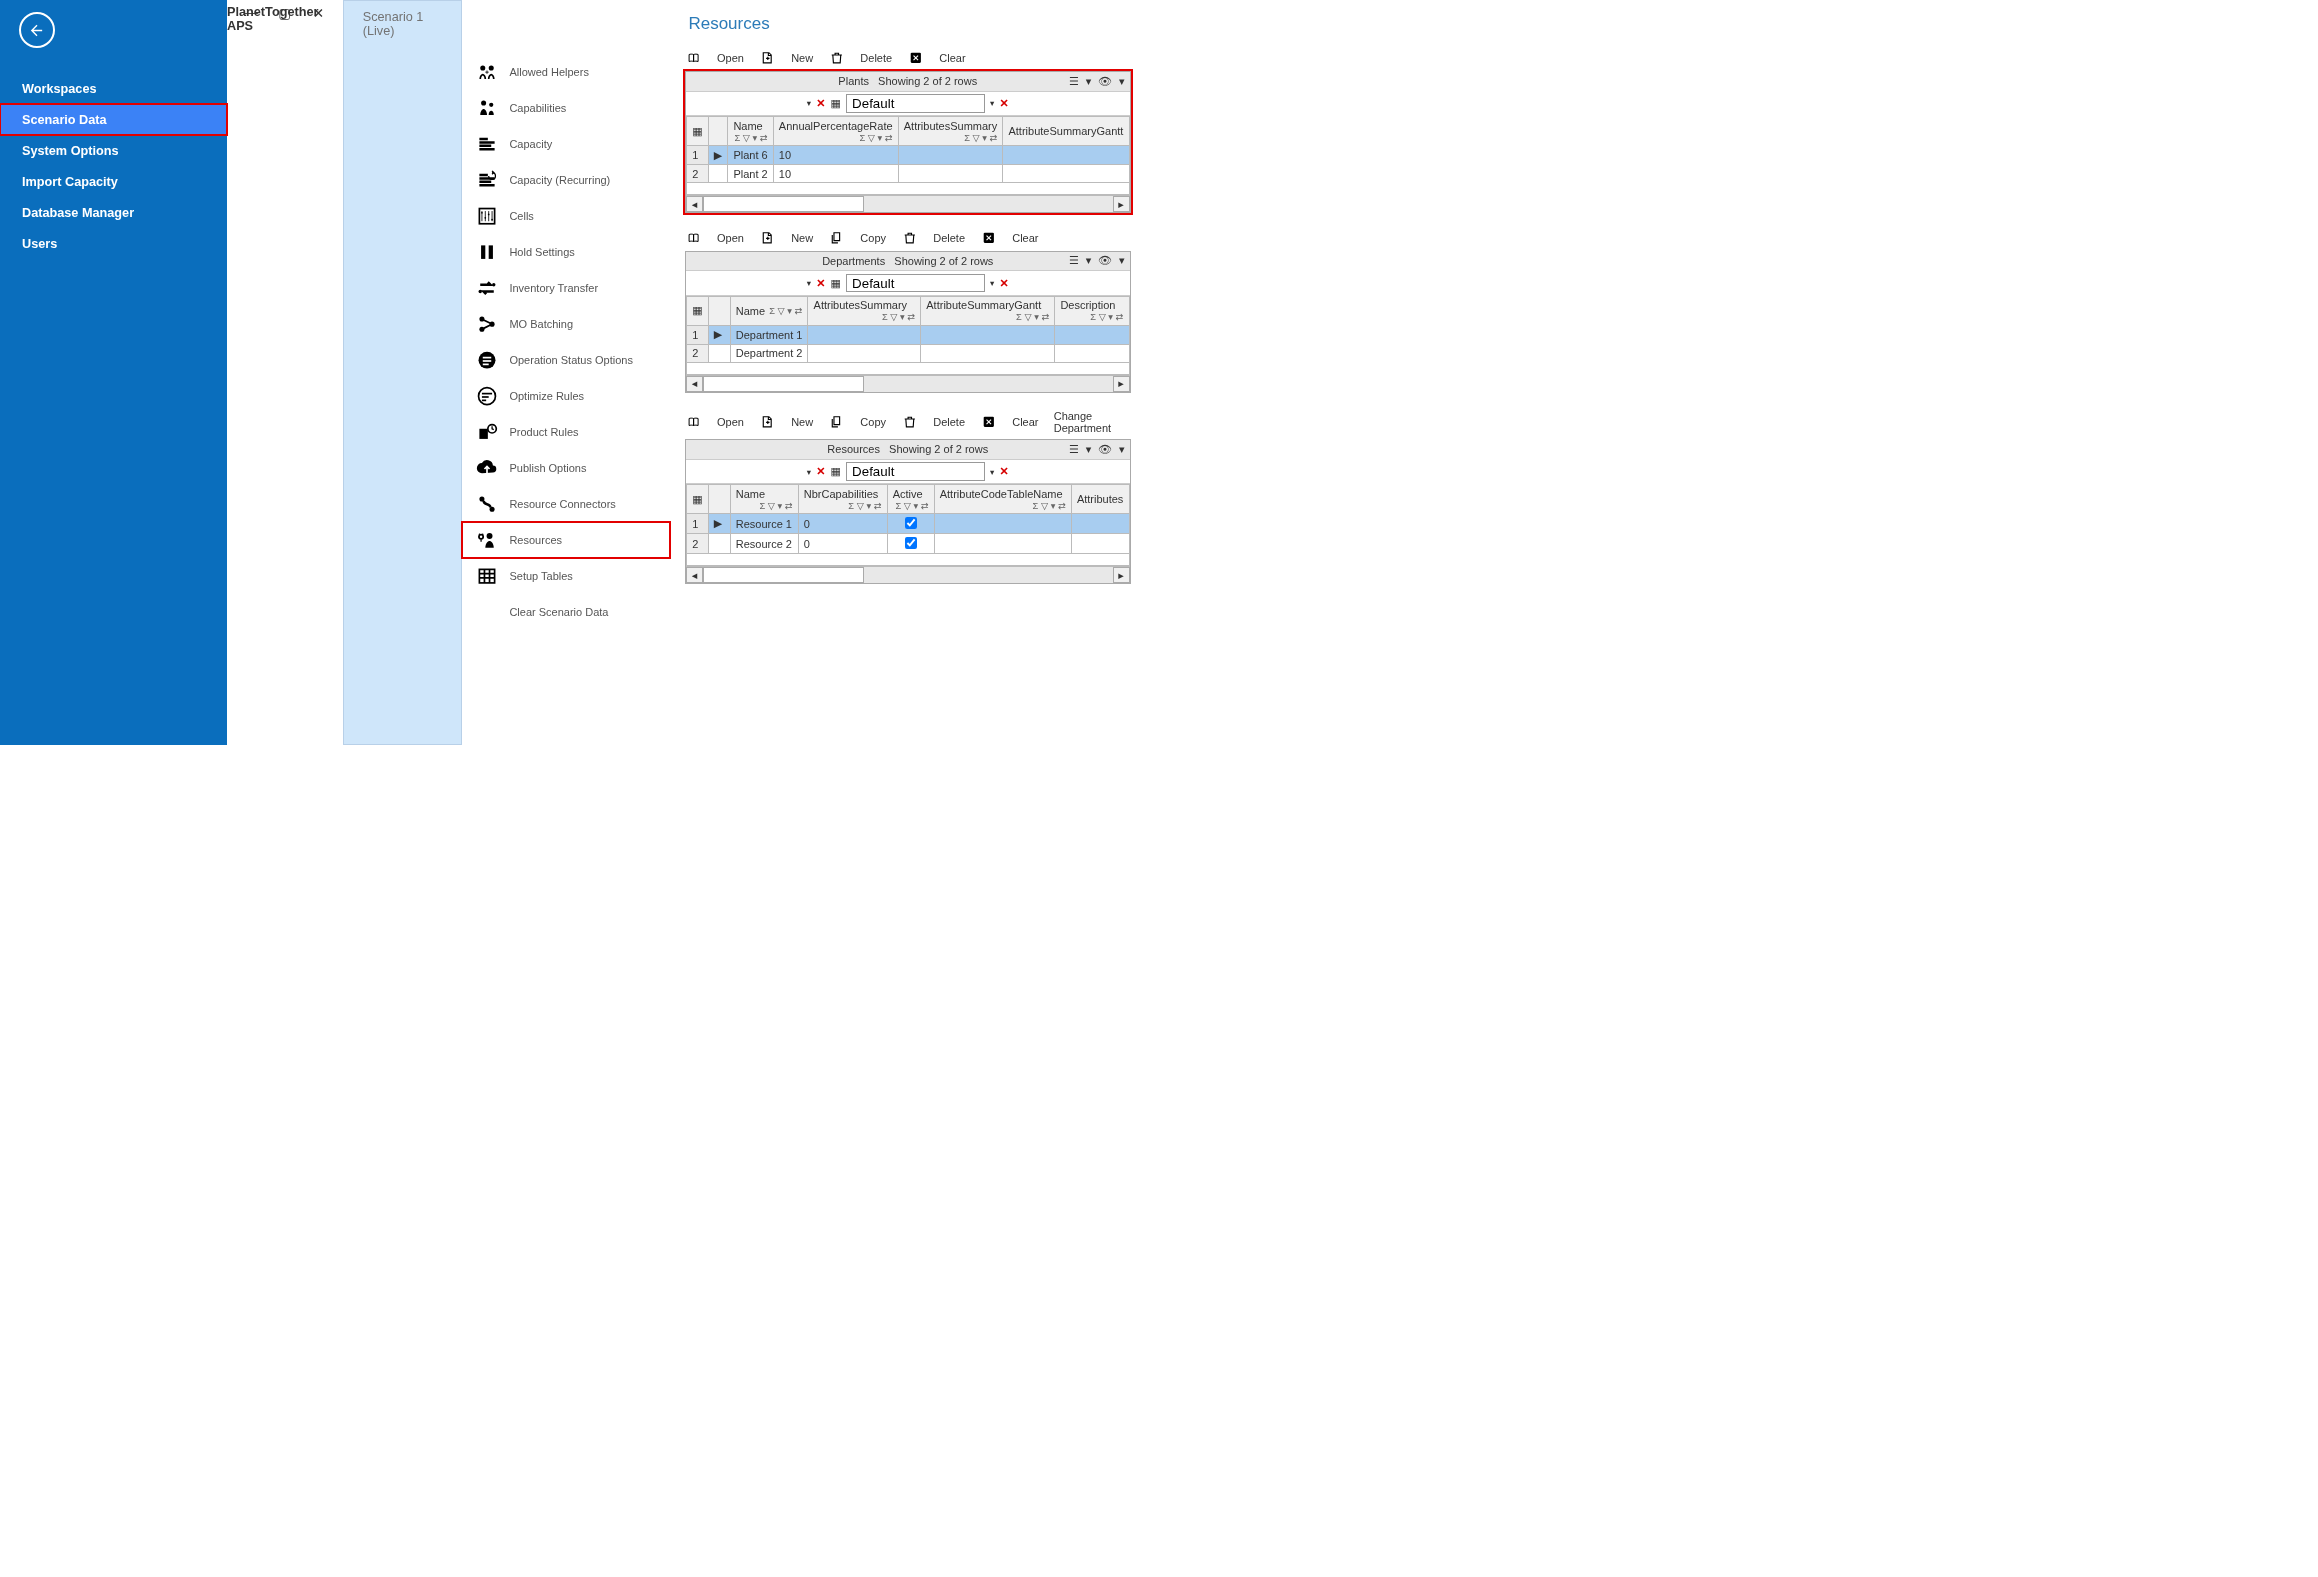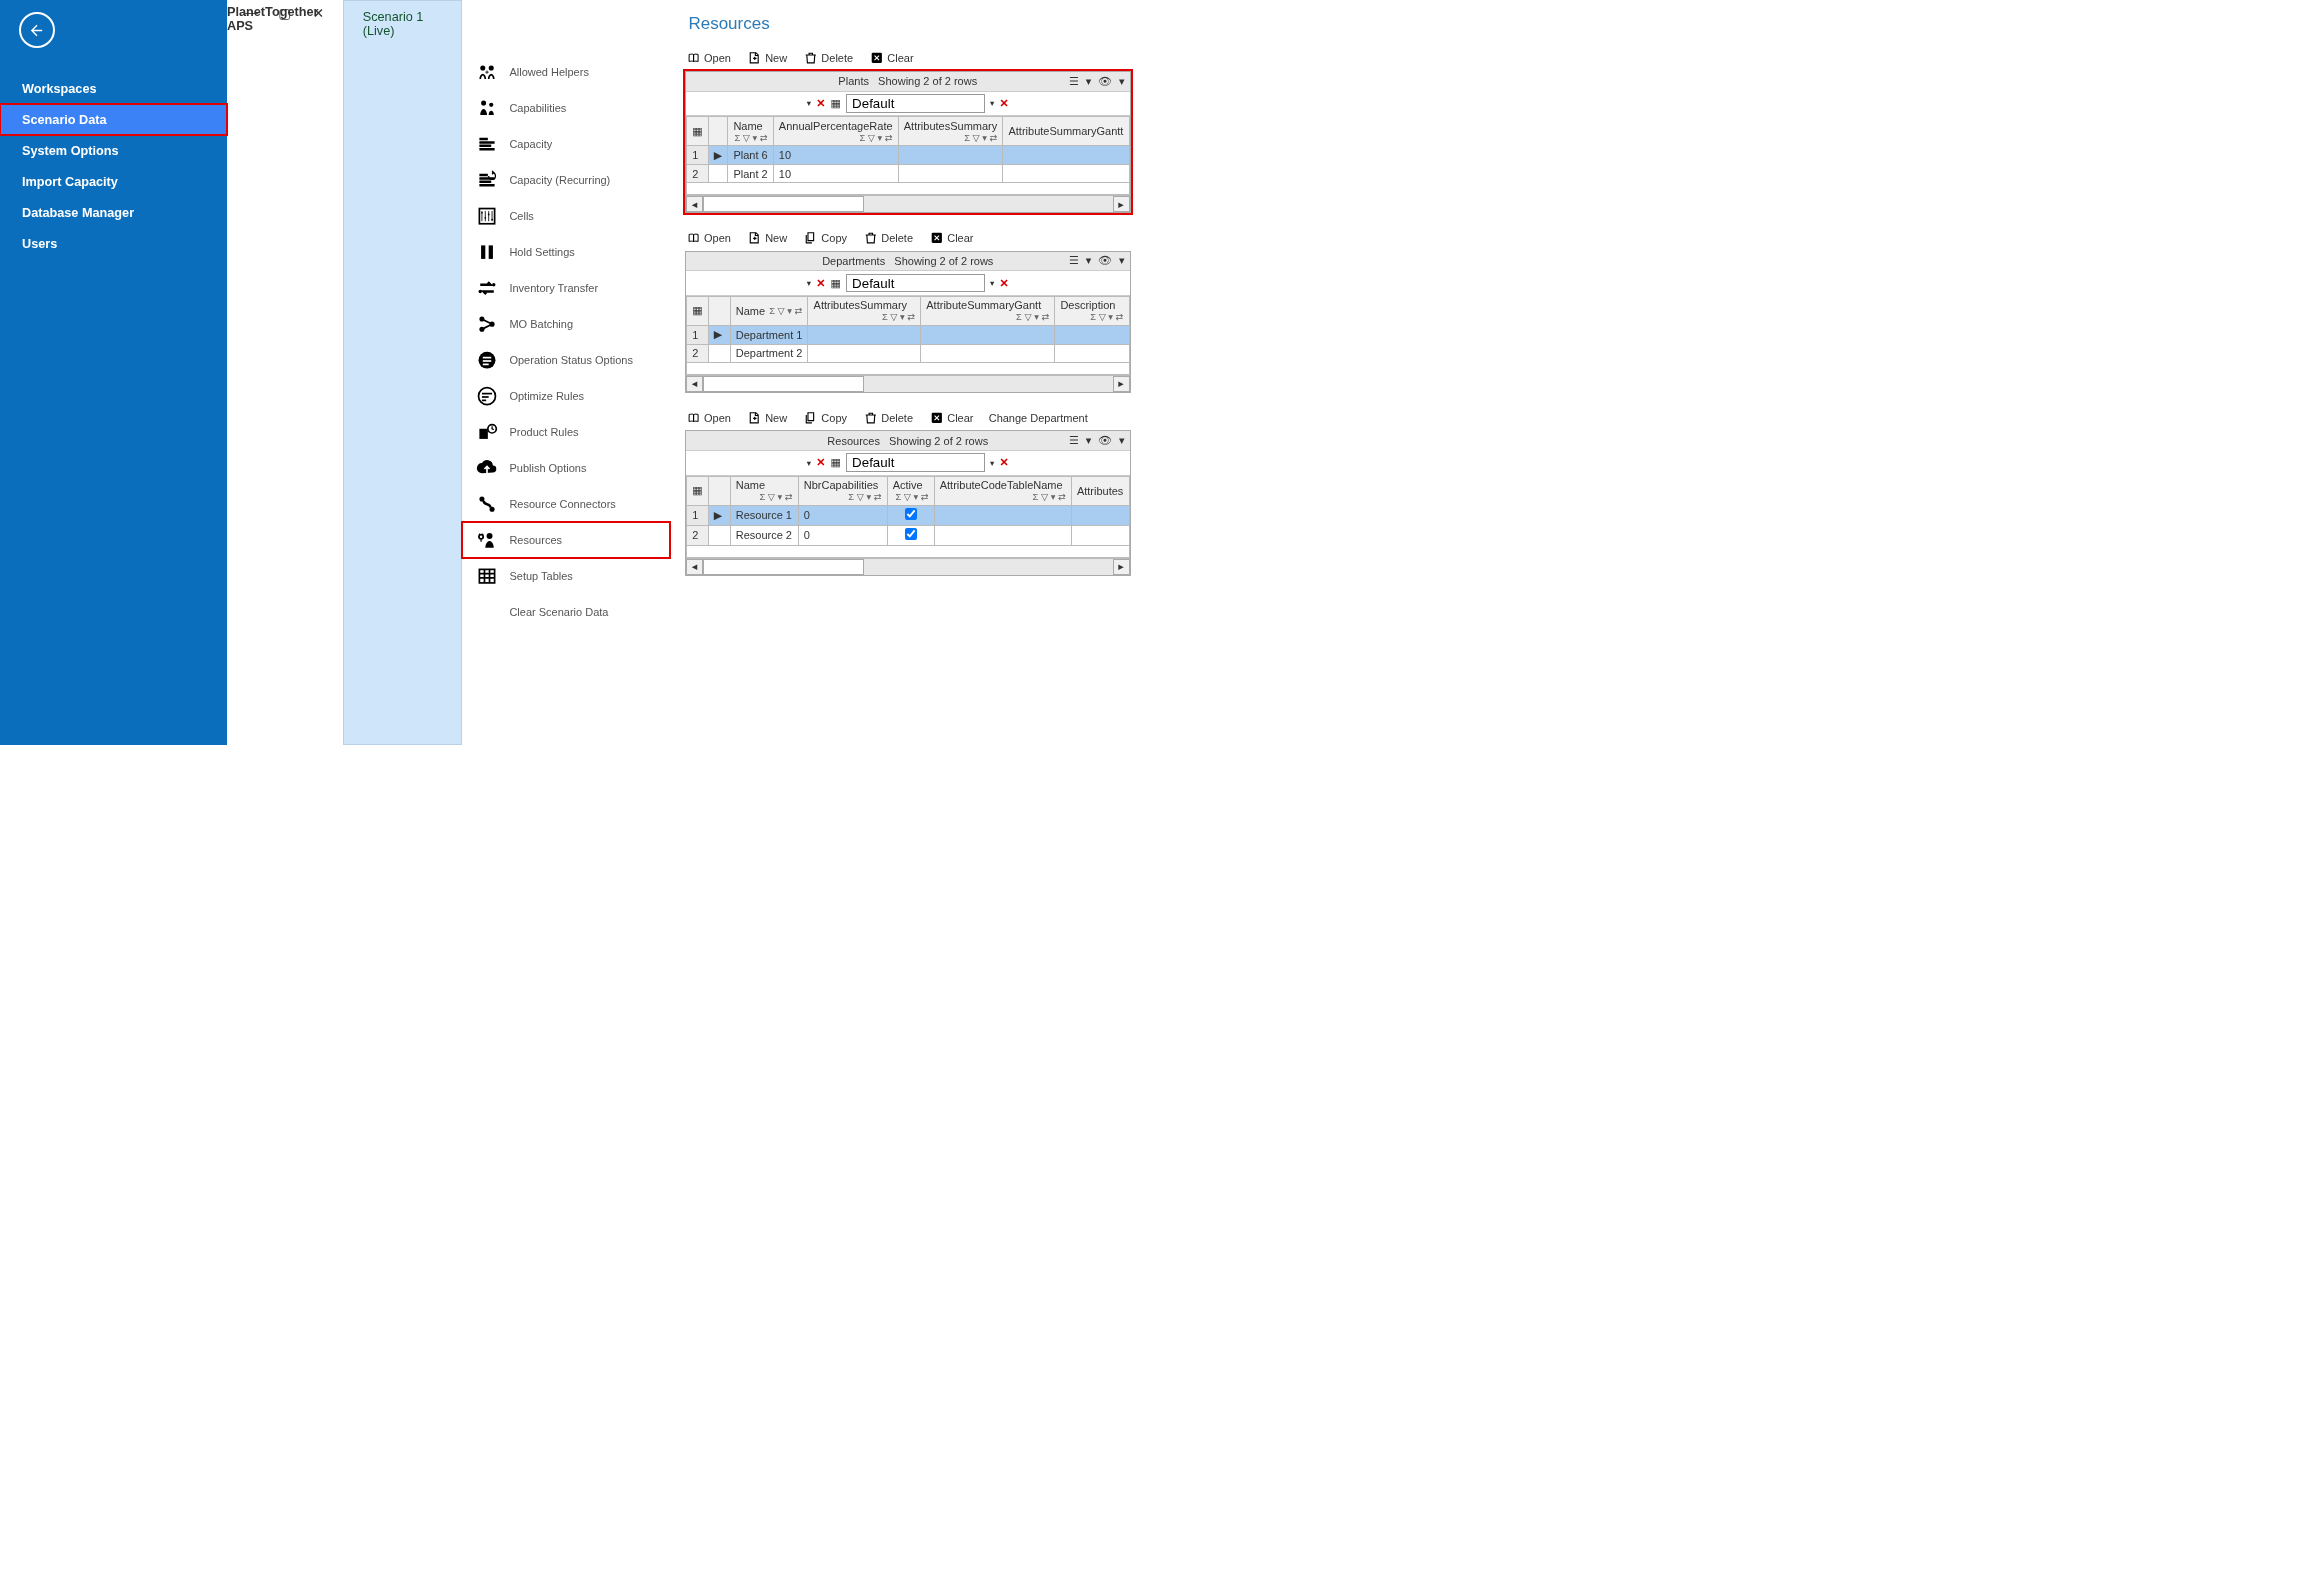--- a/index.html
+++ b/index.html
@@ -76,21 +76,21 @@
     cursor: pointer;
     font-size: 13.6px;
   }
   
   .tabs-row {
     display: flex;
     padding-left: 10.2px;
   }
   .tab {
     background: #cfe6fa;
-    color: #14532d;
+    color: #737373;
     padding: 8.5px 18.6px;
     font-size: 12.7px;
     border: 0.8px solid #b8d0e8;
     cursor: pointer;
   }
   .content {
     flex: 1;
     display: flex;
   }
   
@@ -136,21 +136,21 @@
   }
   .toolbar {
     display: flex;
     align-items: center;
     gap: 15.2px;
     margin-bottom: 5.1px;
   }
   .tool-btn {
     display: inline-flex;
     align-items: center;
-    gap: 2px;
+    gap: 15px;
     cursor: pointer;
   }
   .tool-btn .mi { width: 17px; height: 15.2px; display:inline-flex; align-items:center; justify-content:center; }
   .tool-btn .mi svg { fill:#000; }
   .grid-wrapper {
     border: 0.8px solid #aaa;
     margin-bottom: 17px;
   }
   .grid-wrapper.redbox { outline: 2.5px solid #e20000; outline-offset: -0.8px; }
   .grid-header-bar {

